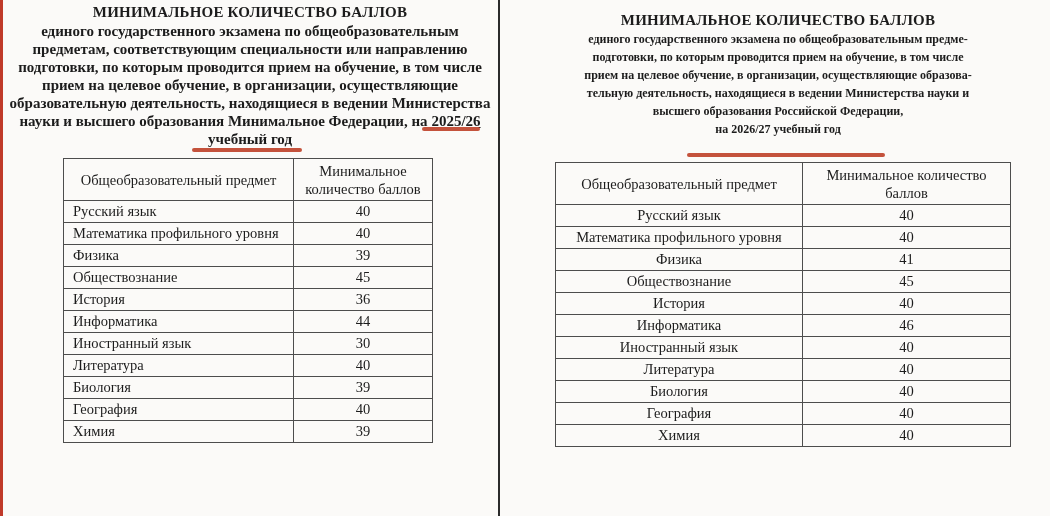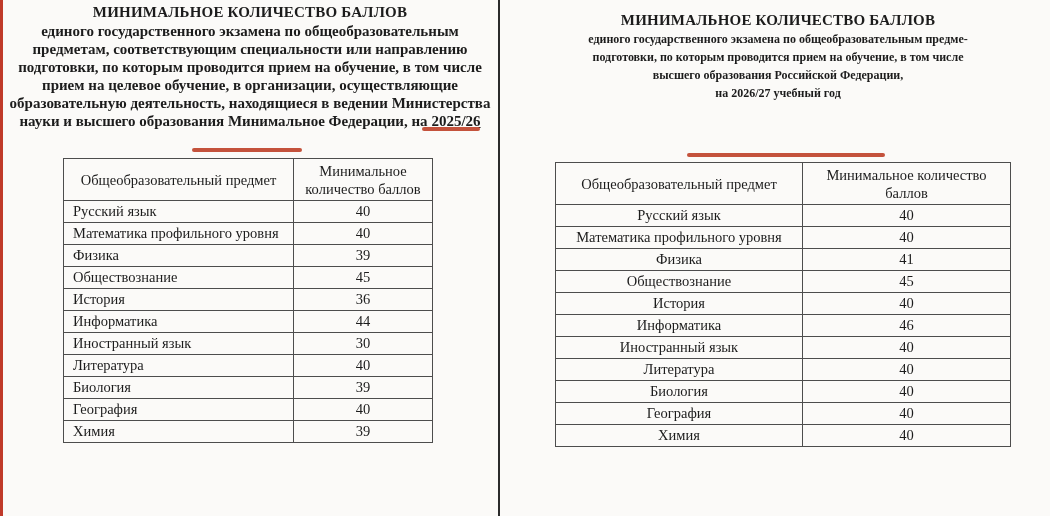--- a/index.html
+++ b/index.html
@@ -48,20 +48,21 @@
 <div class="divider"></div>
 
 <div id="left-header" class="doc-header">
   <div class="title">МИНИМАЛЬНОЕ КОЛИЧЕСТВО БАЛЛОВ</div>
   <div class="line">единого государственного экзамена по общеобразовательным</div>
   <div class="line">предметам, соответствующим специальности или направлению</div>
   <div class="line">подготовки, по которым проводится прием на обучение, в том числе</div>
   <div class="line">прием на целевое обучение, в организации, осуществляющие</div>
   <div class="line">образовательную деятельность, находящиеся в ведении Министерства</div>
   <div class="line"><span>науки и высшего образования Минимальное Федерации, на </span><span class="year-underlined">2025/26</span></div>
+  <div class="line">учебный год</div>
 </div>
 <div id="stroke-left-year" class="red-stroke"></div>
 <div id="stroke-left-tail" class="red-stroke"></div>
 
 <table id="left-table" class="doc-table">
   <colgroup>
       <col style="width:230px">
       <col style="width:139px">
     </colgroup>
   <thead>
@@ -115,20 +116,22 @@
         <td class="subj">Химия</td>
         <td class="score">39</td>
       </tr>
   </tbody>
 </table>
 
 <div id="right-header" class="doc-header">
   <div class="title">МИНИМАЛЬНОЕ КОЛИЧЕСТВО БАЛЛОВ</div>
   <div class="line">единого государственного экзамена по общеобразовательным предме-</div>
   <div class="line">подготовки, по которым проводится прием на обучение, в том числе</div>
+  <div class="line">прием на целевое обучение, в организации, осуществляющие образова-</div>
+  <div class="line">тельную деятельность, находящиеся в ведении Министерства науки и</div>
   <div class="line">высшего образования Российской Федерации,</div>
   <div class="line">на 2026/27 учебный год</div>
 </div>
 <div id="stroke-right-year" class="red-stroke"></div>
 
 <table id="right-table" class="doc-table">
   <colgroup>
       <col style="width:247px">
       <col style="width:208px">
     </colgroup>

